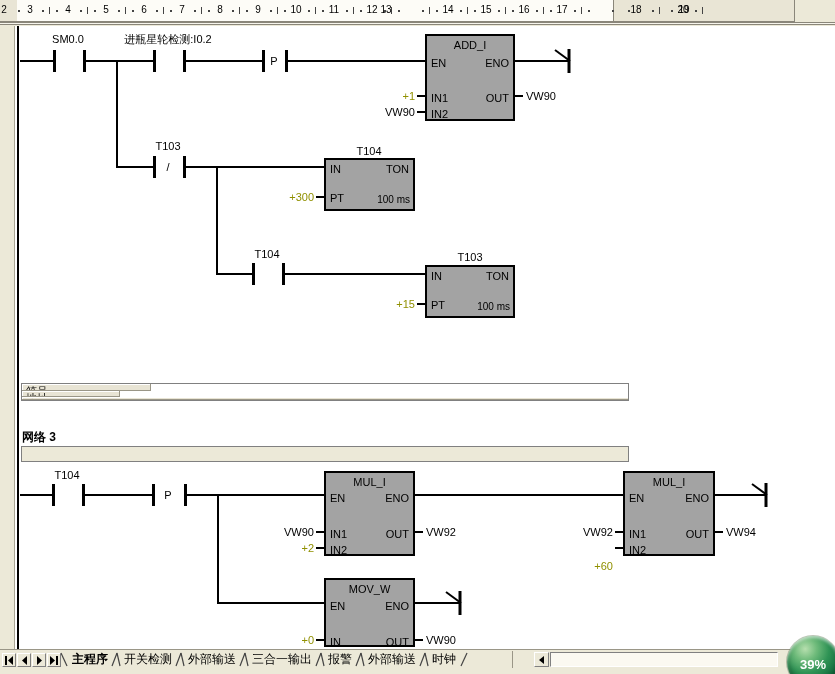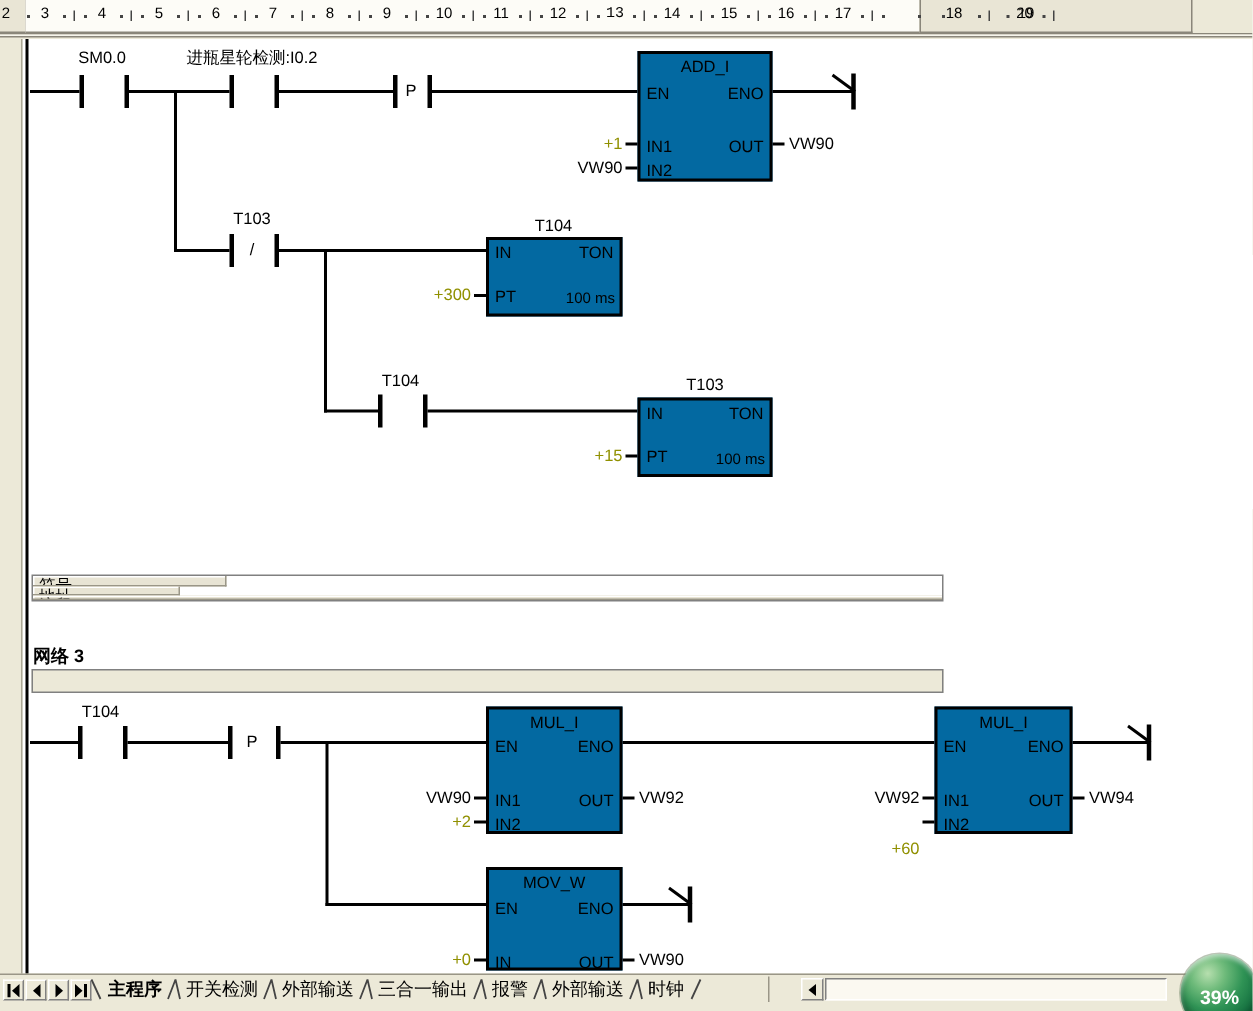--- a/index.html
+++ b/index.html
@@ -10,21 +10,21 @@
   .tc{text-align:center;}
   .tr{text-align:right;}
   .olive{color:#909000;}
   .b10{font-size:10px;line-height:11px;}
   
   .hl{position:absolute;height:2px;background:#000;}
   .vl{position:absolute;width:2px;background:#000;}
   
   .cb{position:absolute;width:3px;height:22px;background:#000;}
   
-  .blk{position:absolute;border:2px solid #000;background:#0369a1;box-sizing:border-box;padding-left:40px;}
+  .blk{position:absolute;border:2px solid #000;background:#a3a3a3;box-sizing:border-box;padding-left:40px;}
   
   #ruler{position:absolute;left:0;top:0;width:835px;height:26px;background:#ece9d8;}
   #ruler .zone{position:absolute;top:0;height:21px;border-bottom:1px solid #8a867a;}
   #rz-left{left:0;width:17px;background:#e9e5d5;border-right:1px solid #8a867a;}
   #rz-main{left:17px;width:596px;background:#fdfcf7;}
   #rz-margin{left:613px;width:180px;background:#e9e5d5;border-left:1px solid #8a867a;border-right:1px solid #8a867a;}
   .rnum{position:absolute;top:4px;width:16px;text-align:center;font-size:10px;line-height:12px;color:#000;}
   .rdot{position:absolute;top:10px;width:2px;height:2px;background:#444;}
   .rbar{position:absolute;top:7px;width:1px;height:7px;background:#444;}
   .groove1{position:absolute;left:0;top:22px;width:835px;height:1px;background:#8a867a;}
@@ -104,21 +104,21 @@
         <div class="rdot" style="left: 308px;"></div>
         <div class="rbar" style="left: 315px;"></div>
         <span class="rnum" style="left: 326px;">11</span>
         <div class="rdot" style="left: 322px;"></div>
         <div class="rdot" style="left: 346px;"></div>
         <div class="rbar" style="left: 353px;"></div>
         <span class="rnum" style="left: 364px;">12</span>
         <div class="rdot" style="left: 360px;"></div>
         <div class="rdot" style="left: 384px;"></div>
         <div class="rbar" style="left: 391px;"></div>
-        <span class="rnum" style="left: 402px; font-family: Liberation Mono, monospace;">13</span>
+        <span class="rnum" style="left: 378px;">13</span>
         <div class="rdot" style="left: 398px;"></div>
         <div class="rdot" style="left: 422px;"></div>
         <div class="rbar" style="left: 429px;"></div>
         <span class="rnum" style="left: 440px;">14</span>
         <div class="rdot" style="left: 436px;"></div>
         <div class="rdot" style="left: 460px;"></div>
         <div class="rbar" style="left: 467px;"></div>
         <span class="rnum" style="left: 478px;">15</span>
         <div class="rdot" style="left: 474px;"></div>
         <div class="rdot" style="left: 498px;"></div>

